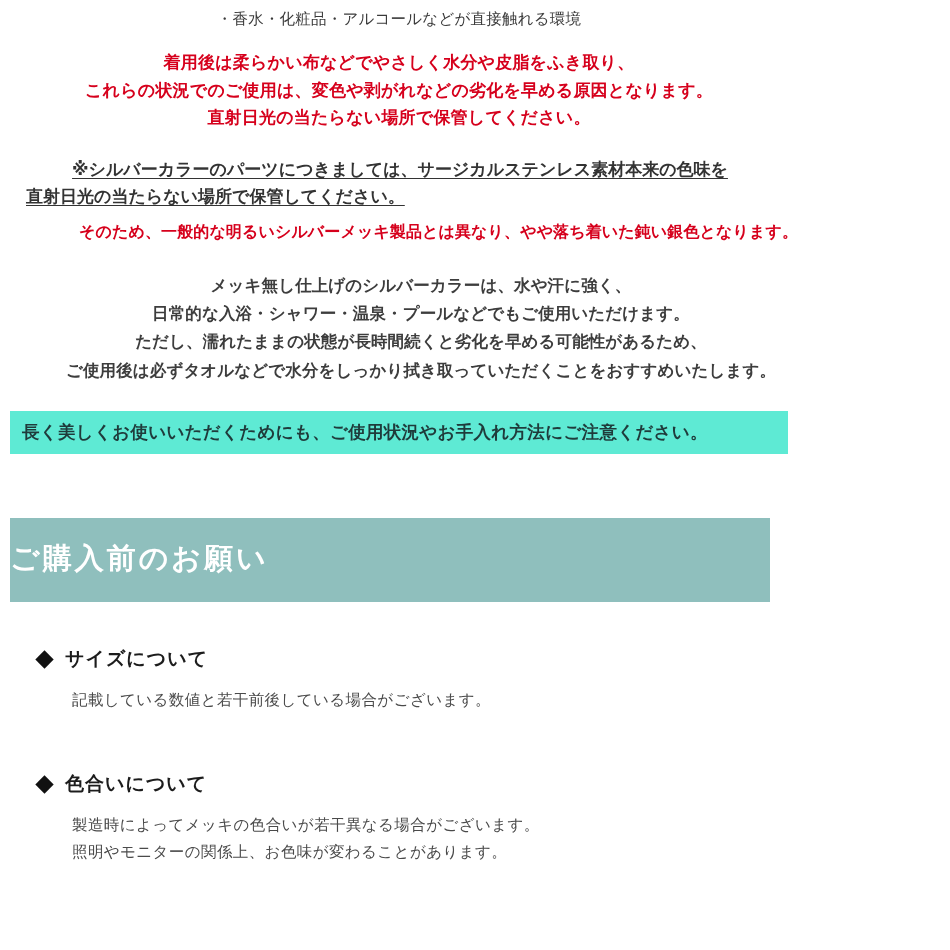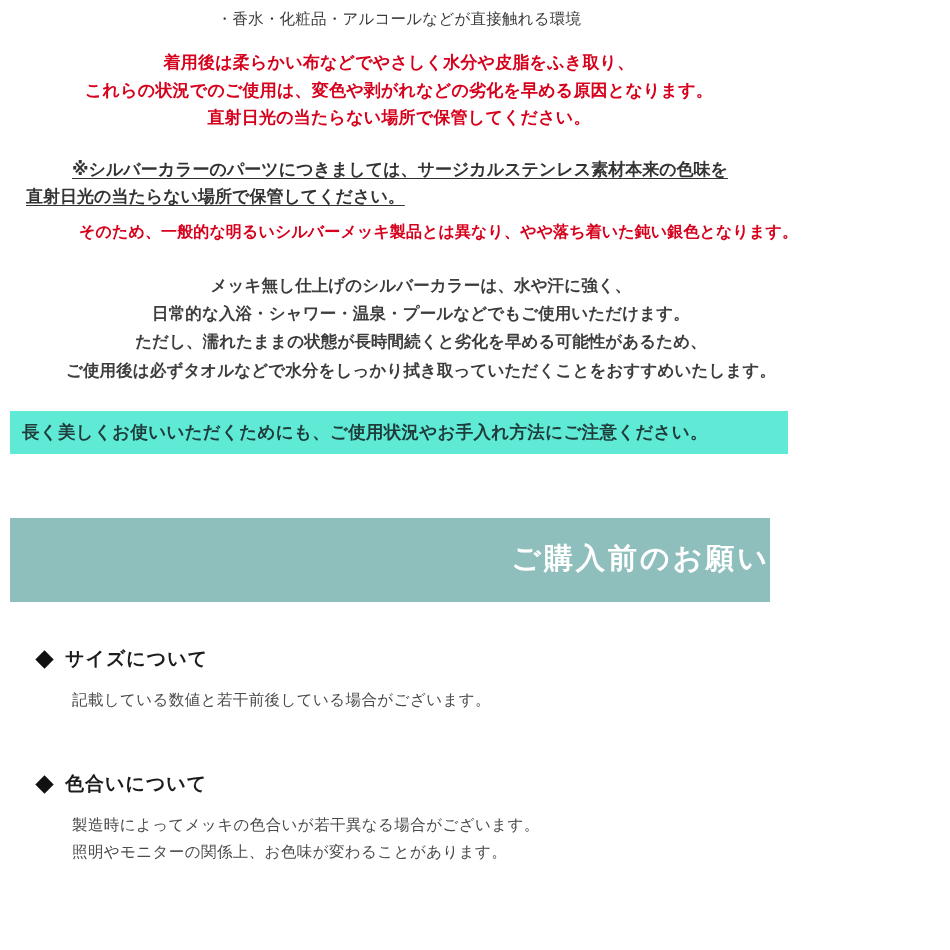--- a/index.html
+++ b/index.html
@@ -86,21 +86,21 @@
     padding: 9px 12px 10px 12px;
     letter-spacing: 0.3px;
     text-align: left;
   }
 
   
   .section-bar {
     margin: 64px 28px 0 10px;
     background: #8fbfbd;
     color: #ffffff;
-    text-align: right;
+    text-align: left;
     font-size: 29px;
     font-weight: bold;
     letter-spacing: 3px;
     padding: 21px 0 23px 0;
   }
 
   
   .items {
     margin-top: 44px;
     padding: 0 38px;

